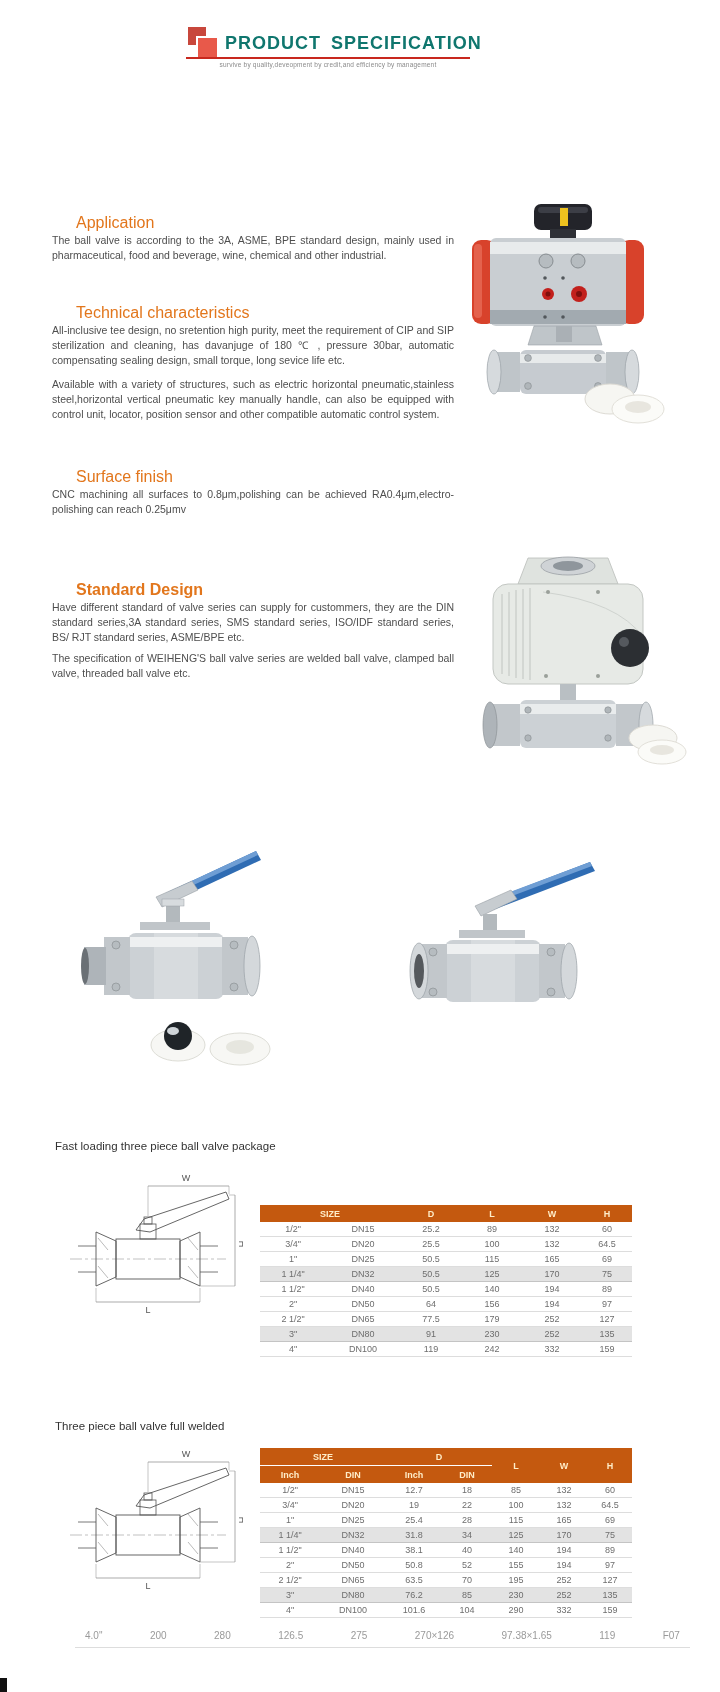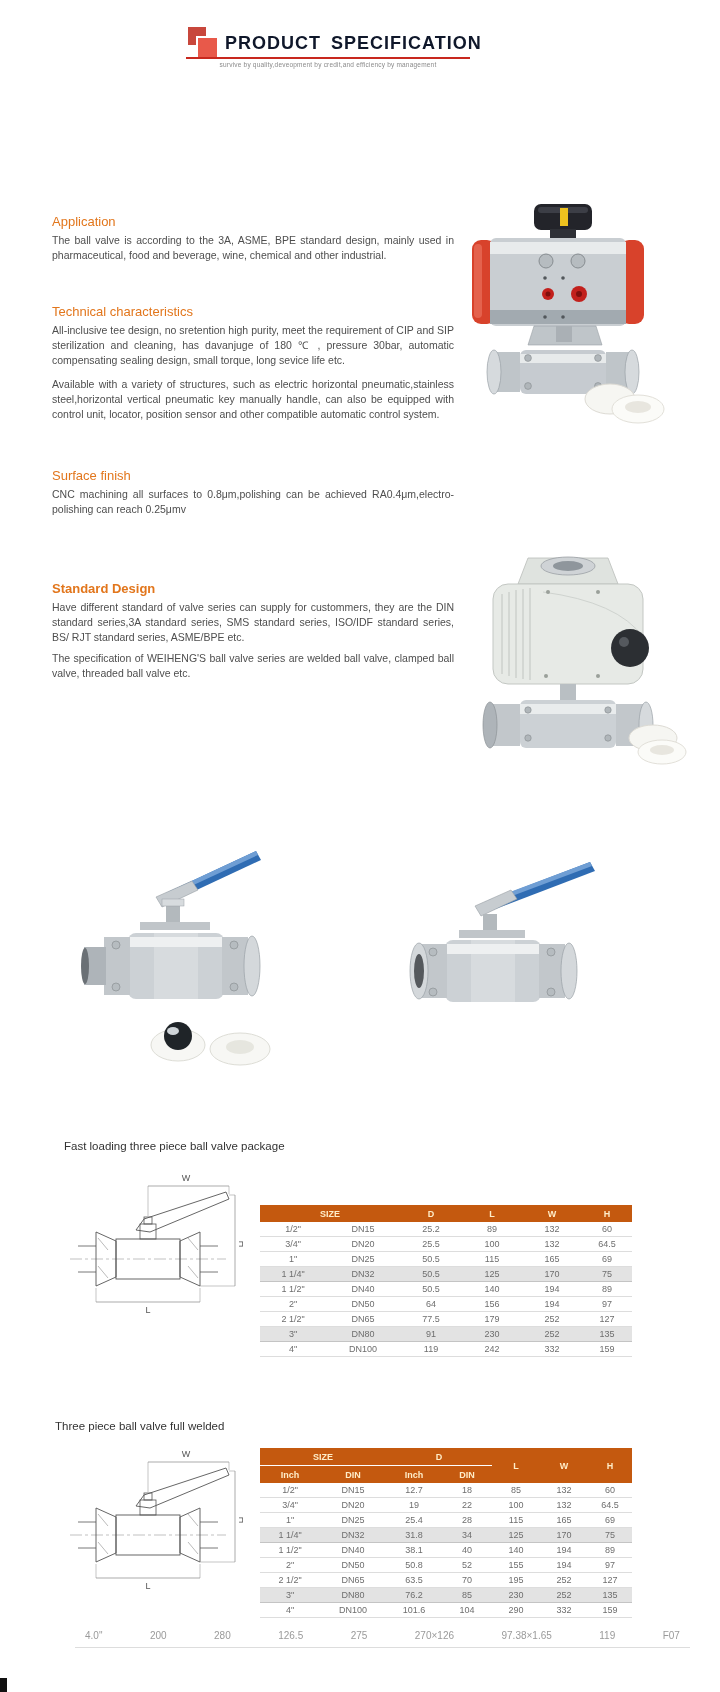--- a/index.html
+++ b/index.html
@@ -3,27 +3,27 @@
 <meta charset="utf-8">
 <style>
   html,body { margin:0; padding:0; background:#fff; }
   .page { position:relative; width:720px; height:1692px; background:#fff;
           font-family:"Liberation Sans", sans-serif; overflow:hidden; }
   .abs { position:absolute; }
 
   
   .logo-back { position:absolute; left:0; top:0; width:18px; height:18px; background:#c8473c; }
   .logo-front { position:absolute; left:8px; top:9px; width:19px; height:19px; background:#e8594a; border:2px solid #fff; }
-  .hdr-title { font-size:18px; font-weight:bold; color:#0f172a; letter-spacing:1px; white-space:nowrap; }
+  .hdr-title { font-size:18px; font-weight:bold; color:#0f766e; letter-spacing:1px; white-space:nowrap; }
   .hdr-title .w2 { margin-left:10px; }
   .hdr-rule { background:#c8281e; height:2px; }
   .hdr-tagline { font-size:6.5px; color:#8a8a8a; text-align:center; letter-spacing:.2px; }
 
   
-  .sec-heading { color:#e2761c; font-size:13px; font-weight:400; }
+  .sec-heading { color:#e2761c; font-size:16px; font-weight:400;margin-left:24px; }
   .sec-text { font-size:10.5px; color:#4e4e4e; text-align:justify; line-height:15px; width:402px; }
   .sec-text p { margin:0 0 9px 0; }
 
   
   .tbl-title { font-size:11.5px; color:#333; }
   table.spec { border-collapse:collapse; width:372px; table-layout:fixed; }
   table.spec th { background:#c4590f; color:#ffedc8; font-weight:bold; font-size:9px; height:17px; padding:0; }
   table.spec th.hspan { border-bottom:1px solid #fff; }
   table.spec td { text-align:center; font-size:9px; color:#6e6e6e; height:14px; padding:0;
                   background:#fff; border-bottom:1px solid #ddd; }
@@ -192,21 +192,21 @@
       <ellipse cx="44" cy="131" rx="9" ry="28" fill="#d4d8db" stroke="#9aa1a6" stroke-width="0.7"></ellipse>
       <ellipse cx="44" cy="131" rx="5" ry="17" fill="#55595d"></ellipse>
       <ellipse cx="194" cy="131" rx="8" ry="28" fill="#d4d8db" stroke="#9aa1a6" stroke-width="0.7"></ellipse>
       <circle cx="58" cy="112" r="4" fill="#b6bcc0" stroke="#84898d" stroke-width="0.6"></circle>
       <circle cx="58" cy="152" r="4" fill="#b6bcc0" stroke="#84898d" stroke-width="0.6"></circle>
       <circle cx="176" cy="112" r="4" fill="#b6bcc0" stroke="#84898d" stroke-width="0.6"></circle>
       <circle cx="176" cy="152" r="4" fill="#b6bcc0" stroke="#84898d" stroke-width="0.6"></circle>
     </svg>
   </div>
 
-  <div class="abs tbl-title" style="left:64px; top:1140px;">Fast loading three piece ball valve package</div>
+  <div class="abs tbl-title" style="left:55px; top:1140px;">Fast loading three piece ball valve package</div>
 
   <div class="abs" style="left:58px; top:1162px; width:185px; height:155px;">
     <svg width="185" height="155" viewBox="0 0 185 155">
       <line x1="12" y1="97" x2="168" y2="97" stroke="#999" stroke-width="0.6" stroke-dasharray="12 3 3 3"></line>
       <rect x="58" y="77" width="64" height="40" fill="none" stroke="#555" stroke-width="0.9"></rect>
       <polygon points="38,70 58,79 58,115 38,124" fill="none" stroke="#555" stroke-width="0.9"></polygon>
       <polygon points="122,79 142,70 142,124 122,115" fill="none" stroke="#555" stroke-width="0.9"></polygon>
       <line x1="40" y1="76" x2="50" y2="88" stroke="#777" stroke-width="0.5"></line>
       <line x1="40" y1="104" x2="50" y2="116" stroke="#777" stroke-width="0.5"></line>
       <line x1="130" y1="76" x2="140" y2="88" stroke="#777" stroke-width="0.5"></line>

